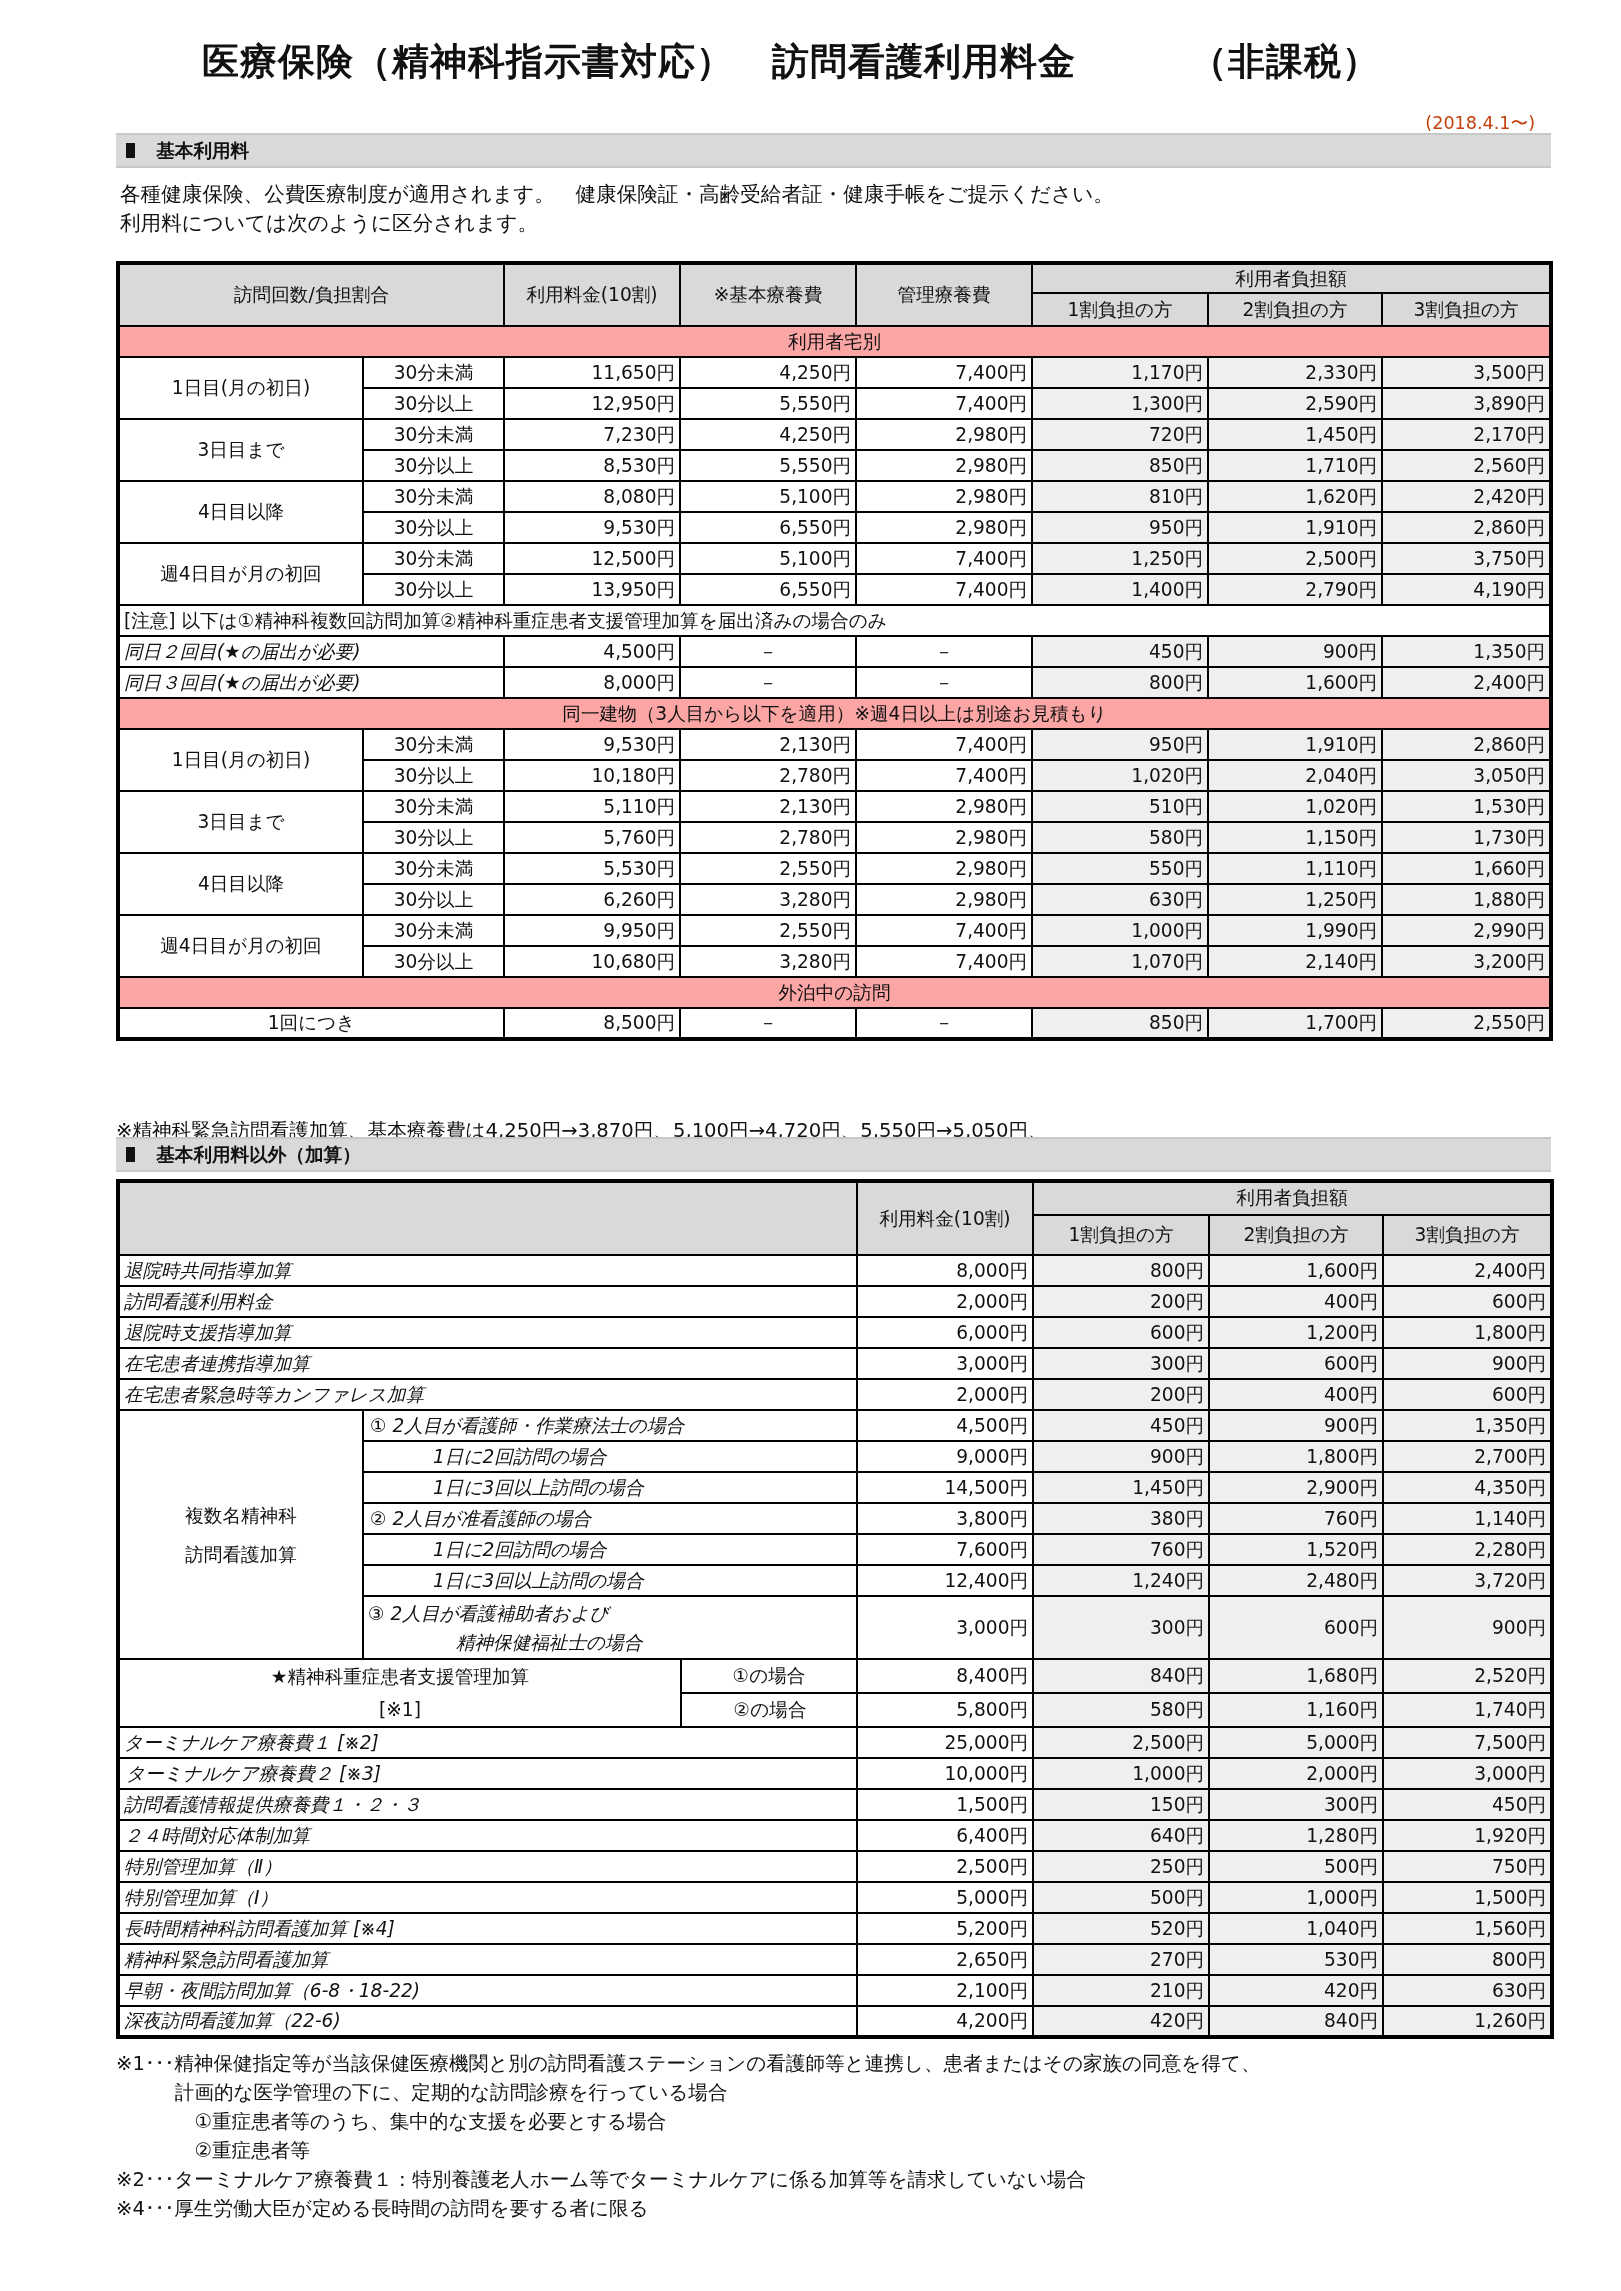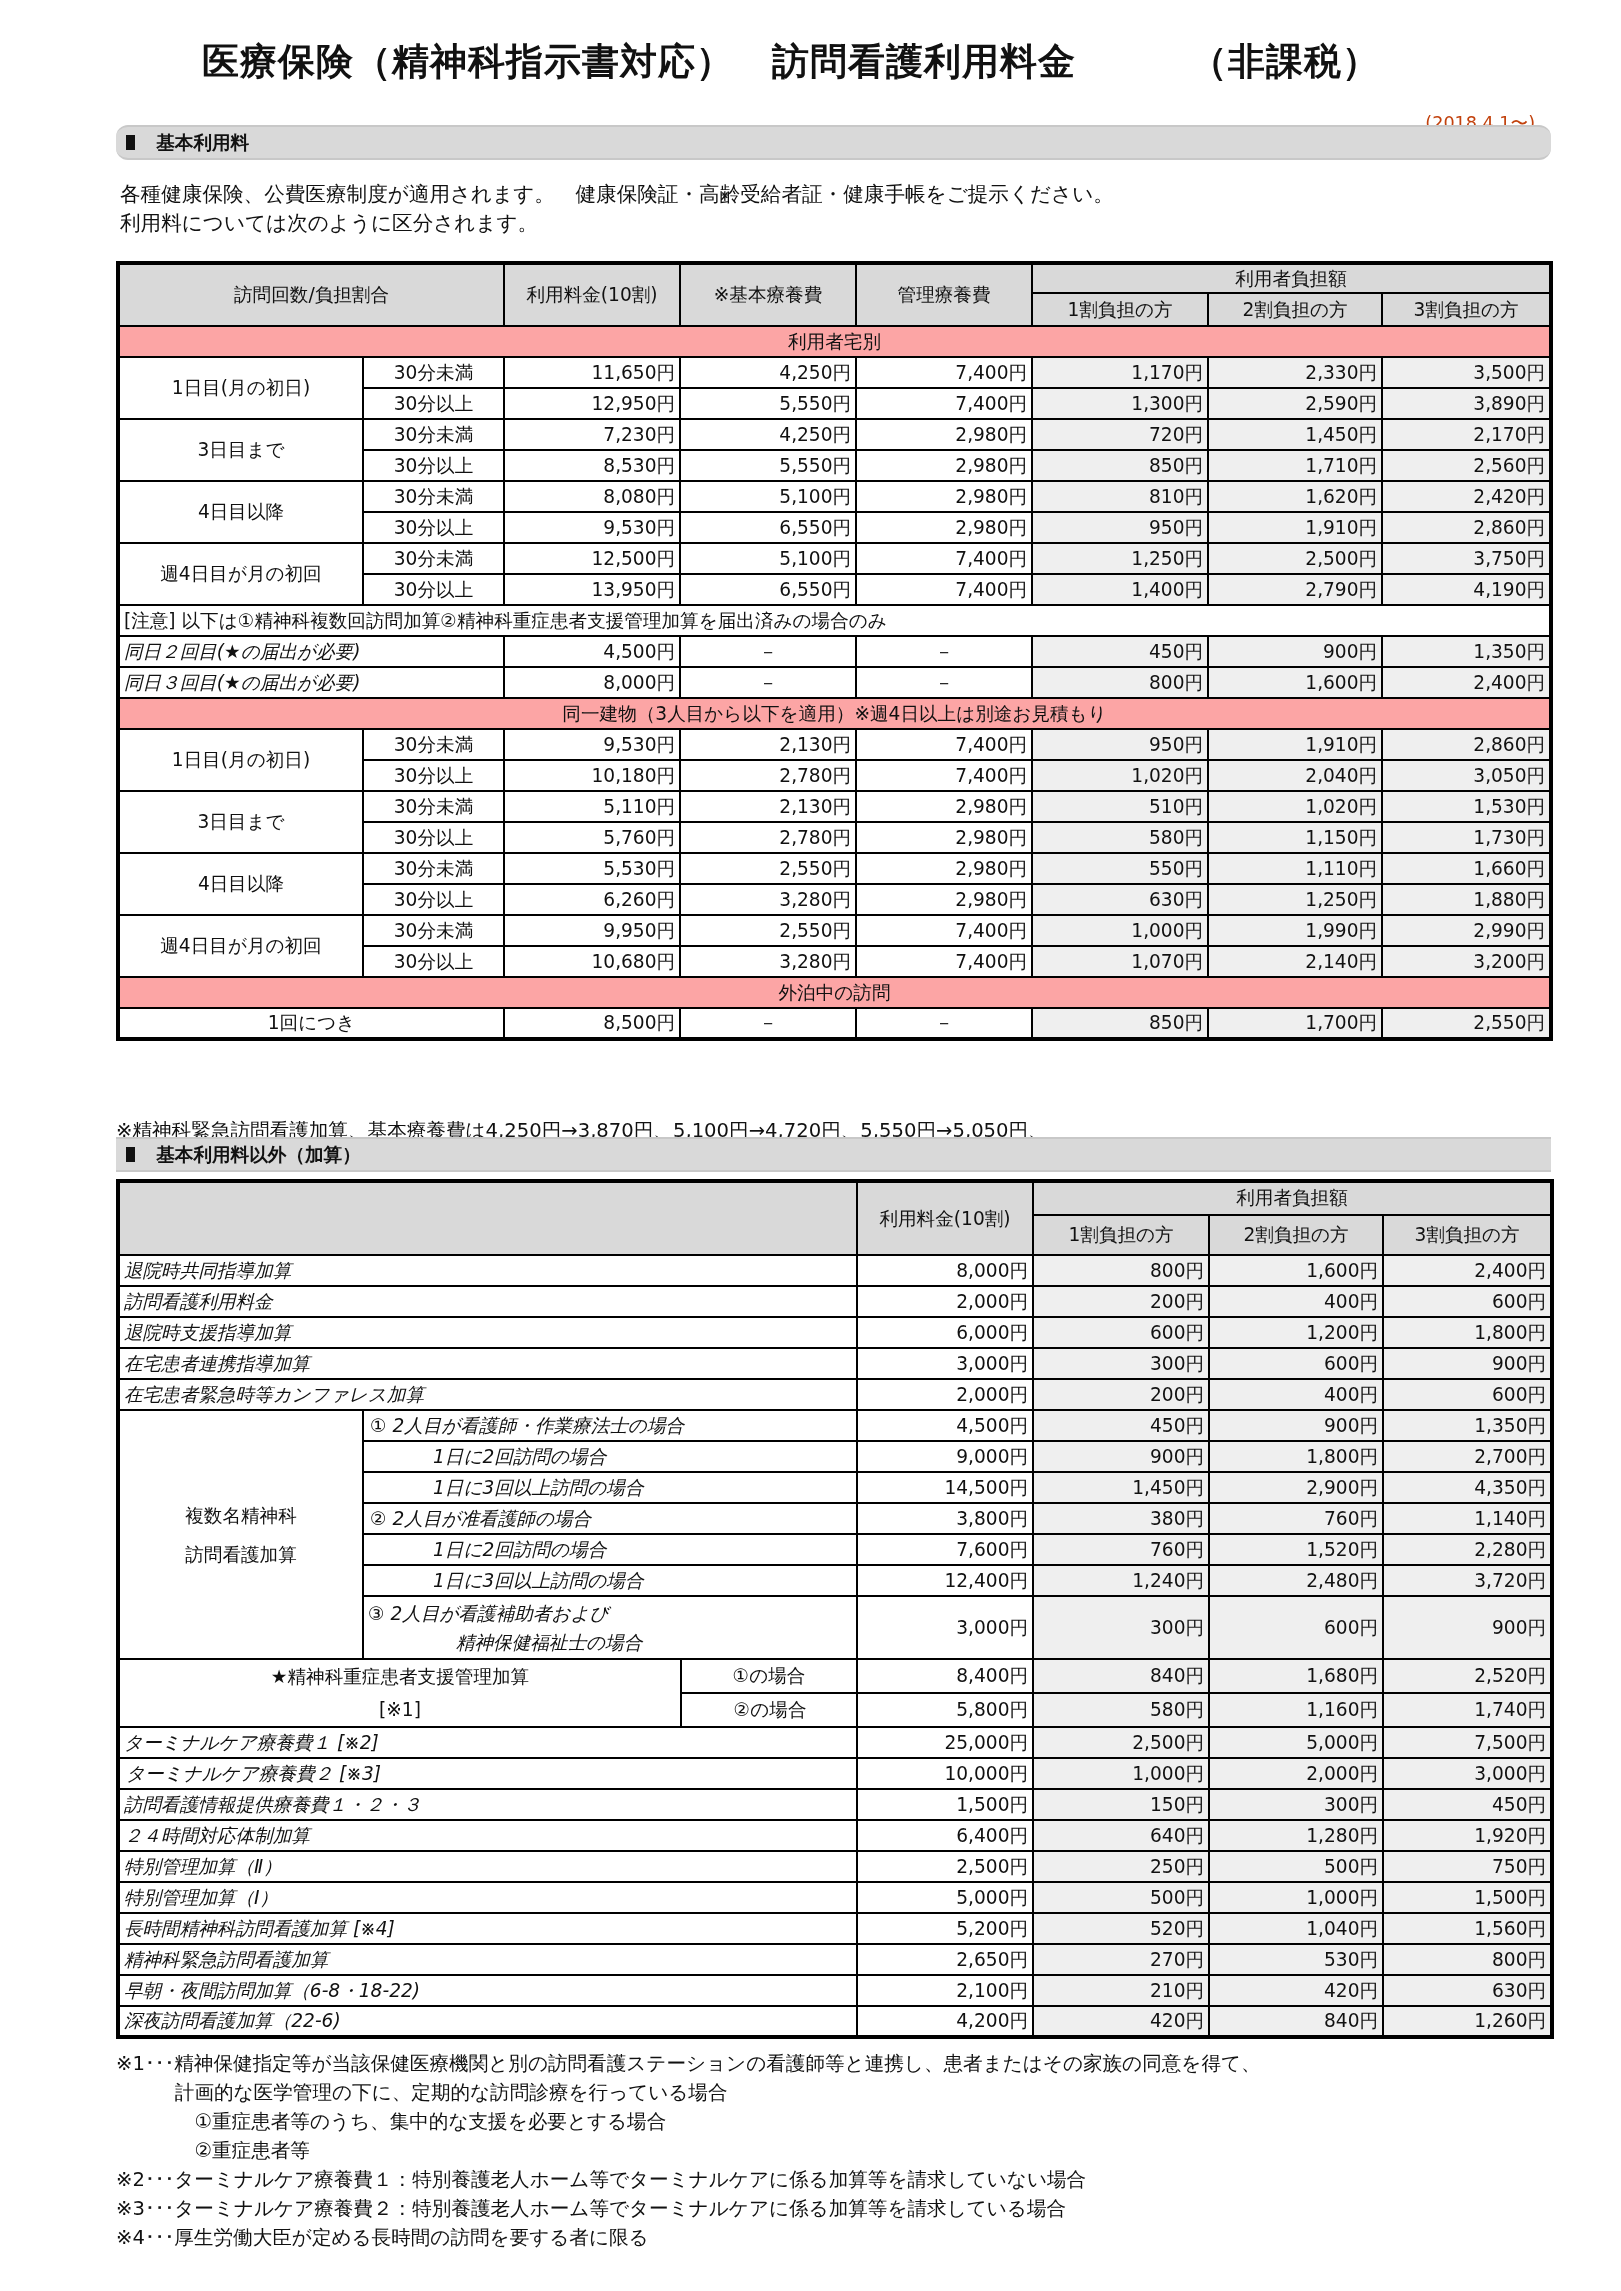--- a/index.html
+++ b/index.html
@@ -24,21 +24,21 @@
   tr.dash-top td.dt { border-top: 2.9px dotted #000; padding-left: 6px; }
   .note { position: absolute; left: 116px; font-size: 19.6px; line-height: 28px; white-space: pre; }
   .fn { position: absolute; left: 116px; font-size: 19.6px; line-height: 29px; white-space: pre; }
 </style>
 </head>
 <body>
 
 <div class="title">医療保険（精神科指示書対応）　訪問看護利用料金　　　（非課税）</div>
 <div class="date">(2018.4.1〜)</div>
 
-<div class="section-bar" style="top:125px;border-radius:12px;">
+<div class="section-bar" style="top:133px;">
   <span class="sq"></span><span>基本利用料</span>
 </div>
 
 <div class="intro" style="top:180px;">
   <div>各種健康保険、公費医療制度が適用されます。　健康保険証・高齢受給者証・健康手帳をご提示ください。</div>
   <div>利用料については次のように区分されます。</div>
 </div>
 
 <table class="grid" id="t1" style="top:261px;">
   <colgroup>
@@ -463,14 +463,14 @@
       <tr>
         <td class="lft pad" colspan="3">深夜訪問看護加算（22-6)</td>
         <td class="num">4,200円</td>
         <td class="num shade">420円</td>
         <td class="num shade">840円</td>
         <td class="num shade">1,260円</td>
       </tr>
     </tbody>
 </table>
 
-<div class="fn" id="footnotes" style="top:2049px;"><div>※1･･･精神保健指定等が当該保健医療機関と別の訪問看護ステーションの看護師等と連携し、患者またはその家族の同意を得て、</div><div>　　　計画的な医学管理の下に、定期的な訪問診療を行っている場合</div><div>　　　　①重症患者等のうち、集中的な支援を必要とする場合</div><div>　　　　②重症患者等</div><div>※2･･･ターミナルケア療養費１：特別養護老人ホーム等でターミナルケアに係る加算等を請求していない場合</div><div>※3･･･ターミナルケア療養費２：特別養護老人ホーム等でターミナルケアに係る加算等を請求している場合</div><div>※4･･･厚生労働大臣が定める長時間の訪問を要する者に限る</div></div>
+<div class="fn" id="footnotes" style="top:2049px;"><div>※1･･･精神保健指定等が当該保健医療機関と別の訪問看護ステーションの看護師等と連携し、患者またはその家族の同意を得て、</div><div>　　　計画的な医学管理の下に、定期的な訪問診療を行っている場合</div><div>　　　　①重症患者等のうち、集中的な支援を必要とする場合</div><div>　　　　②重症患者等</div><div>※2･･･ターミナルケア療養費１：特別養護老人ホーム等でターミナルケアに係る加算等を請求していない場合</div><div>※4･･･厚生労働大臣が定める長時間の訪問を要する者に限る</div></div>
 
 
 </body></html>

